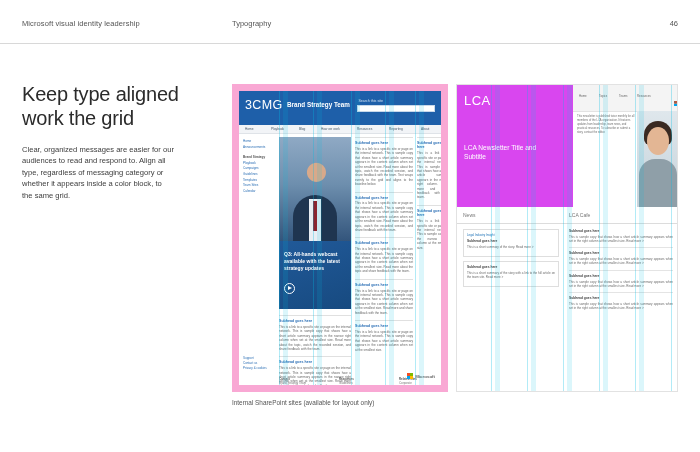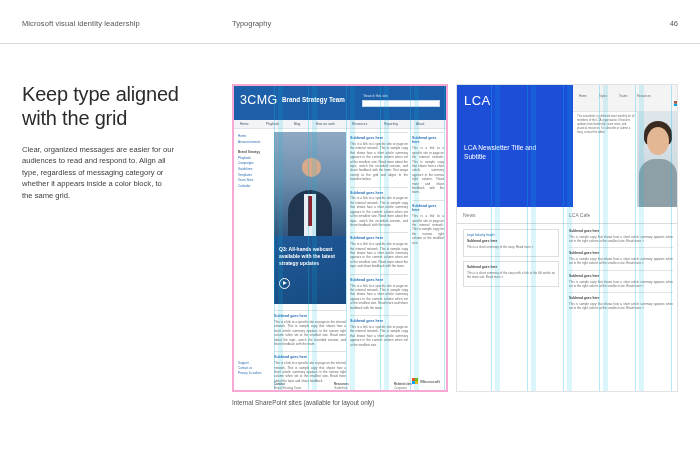--- a/index.html
+++ b/index.html
@@ -72,21 +72,21 @@
   .spread {
     position: absolute;
     background: #ffffff;
     overflow: hidden;
   }
   .spread-left {
     left: 232px;
     top: 84px;
     width: 216px;
     height: 308px;
-    border: 2px solid #f9a8d4;
+    border: 7px solid #f9a8d4;
     box-sizing: border-box;
   }
   .spread-right {
     left: 456px;
     top: 84px;
     width: 222px;
     height: 308px;
     border: 1px solid #e2e2e2;
     box-sizing: border-box;
   }
@@ -310,21 +310,21 @@
       linear-gradient(to right, #f25022 50%, #7fba00 50%) top/100% 50% no-repeat,
       linear-gradient(to right, #00a4ef 50%, #ffb900 50%) bottom/100% 50% no-repeat;
   }
 
   
   .sr-green {
     position: absolute;
     left: 0; top: 0;
     width: 116px;
     height: 122px;
-    background: #1d4ed8;
+    background: #d946ef;
   }
   .sr-logo {
     position: absolute;
     left: 7px; top: 8px;
     color: #fff;
     font-size: 13px;
     font-weight: 300;
     letter-spacing: 0.5px;
   }
   .sr-title {
@@ -441,21 +441,21 @@
 </head>
 <body>
 
 <div class="page-header">
   <div class="hdr-left">Microsoft visual identity leadership</div>
   <div class="hdr-center">Typography</div>
   <div class="hdr-right">46</div>
 </div>
 
 <div class="lead-block">
-  <h1 class="lead-title">Keep type aligned with the grid</h1>
+  <h1 class="lead-title">Keep type aligned work the grid</h1>
   <p class="lead-body">Clear, organized messages are easier for our audiences to read and respond to. Align all type, regardless of messaging category or whether it appears inside a color block, to the same grid.</p>
 </div>
 
 <div class="spread spread-left">
 
   <div class="sl-topbar">
     <div class="sl-logo">3CMG</div>
     <div class="sl-sitename">Brand Strategy Team</div>
     <div class="sl-searchlabel">Search this site</div>
     <div class="sl-searchbox"></div>

